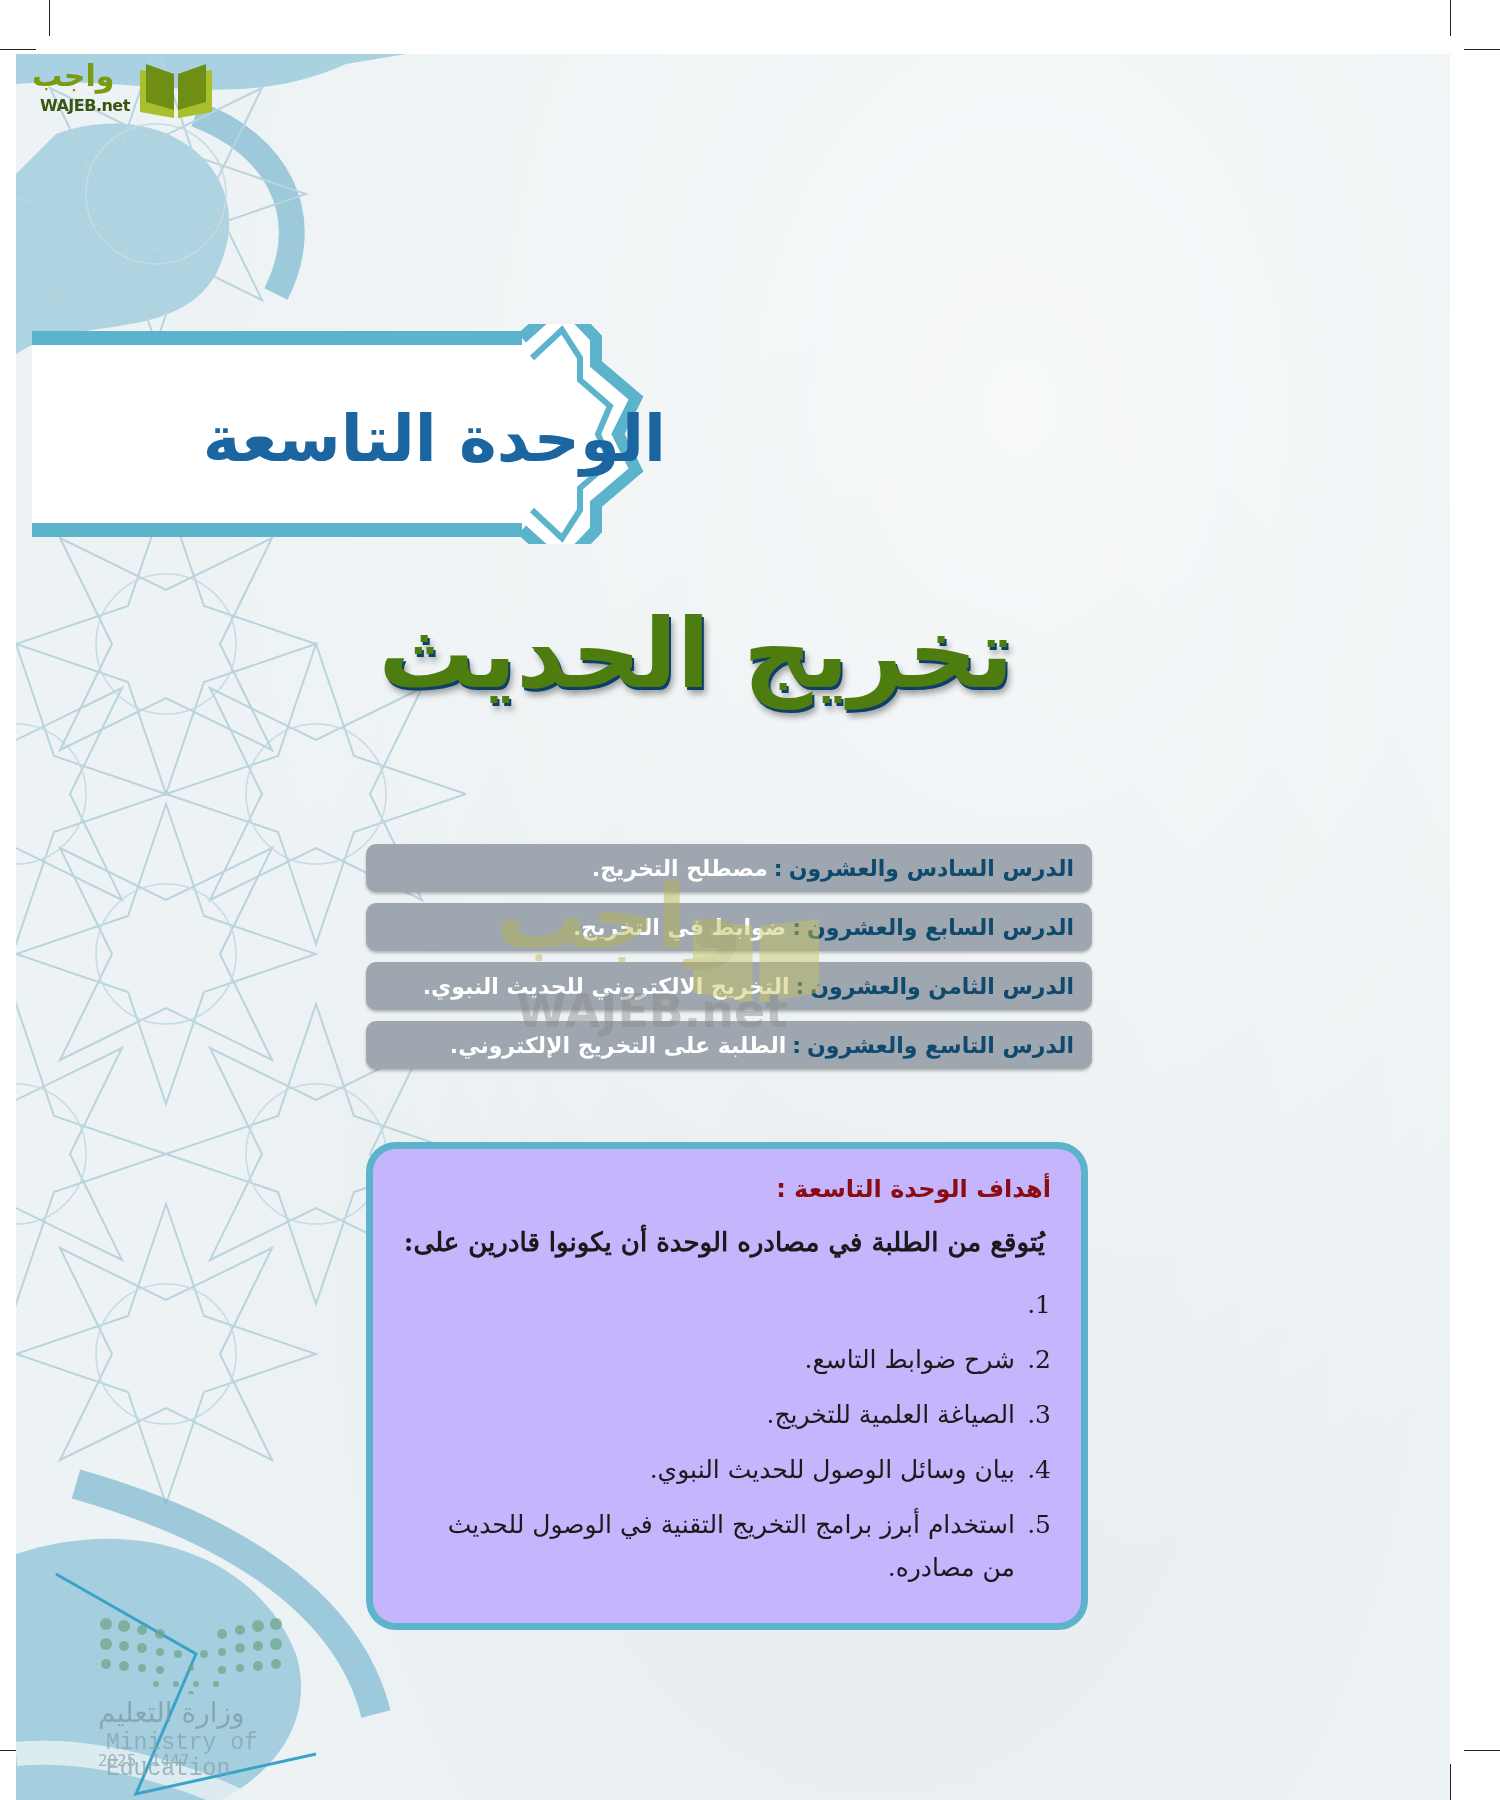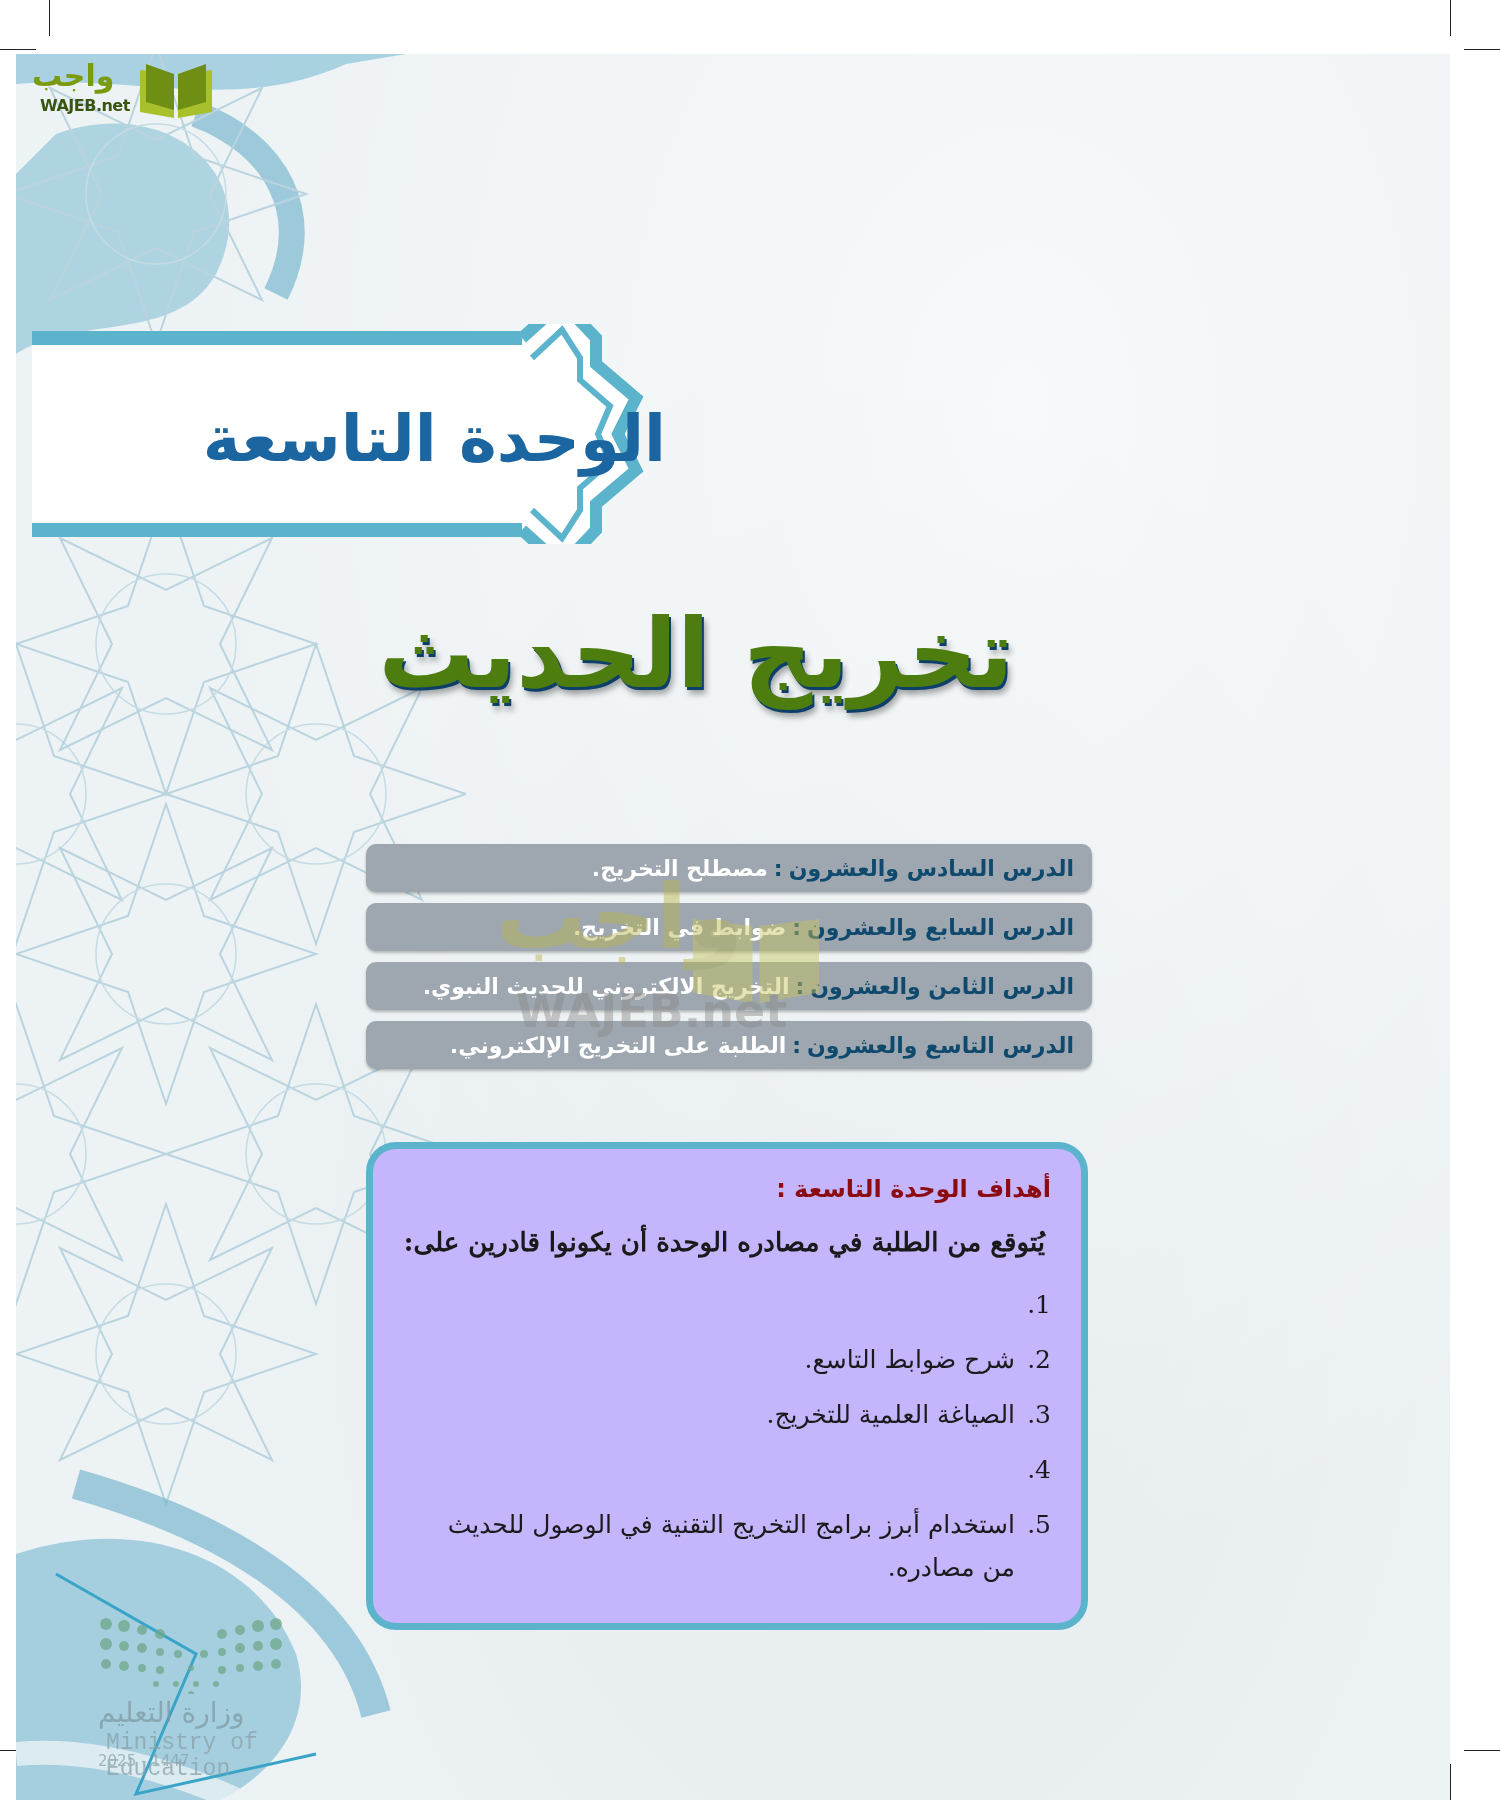--- a/index.html
+++ b/index.html
@@ -159,20 +159,21 @@
       <li>
         <span class="num">2.</span>
         <span>شرح ضوابط التاسع.</span>
       </li>
       <li>
         <span class="num">3.</span>
         <span>الصياغة العلمية للتخريج.</span>
       </li>
       <li>
         <span class="num">4.</span>
+        <span>بيان وسائل الوصول للحديث النبوي.</span>
       </li>
       <li>
         <span class="num">5.</span>
         <span>استخدام أبرز برامج التخريج التقنية في الوصول للحديث من مصادره.</span>
       </li>
     </ul>
   </div>
 
   <div class="ministry">
     <svg style="position:absolute;left:0;top:0;width:190px;height:80px" viewBox="0 0 190 80">

